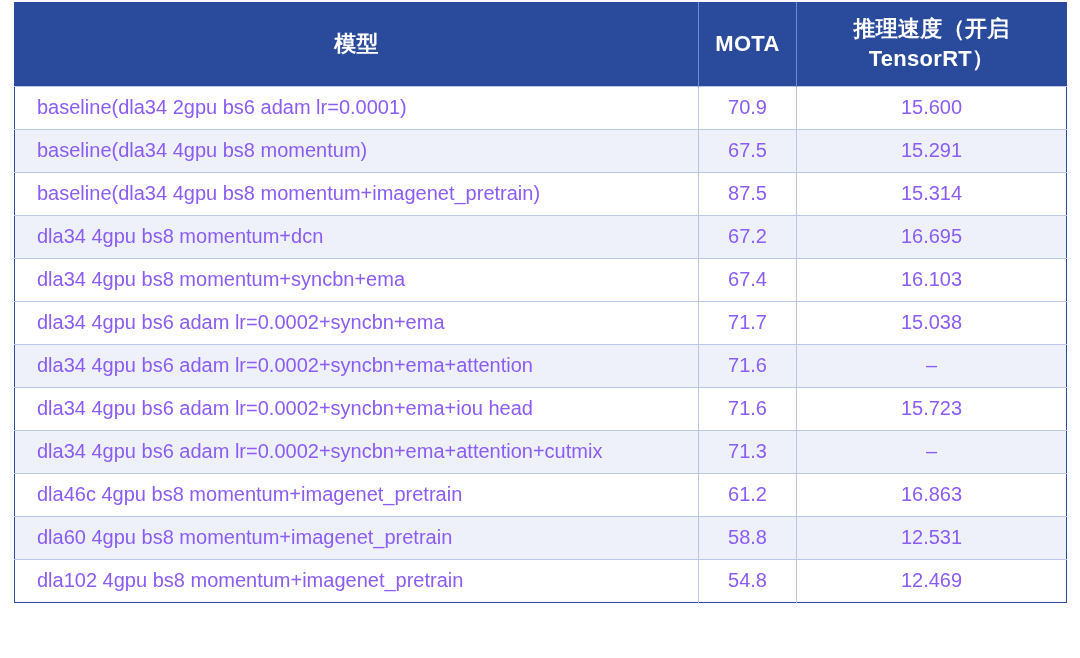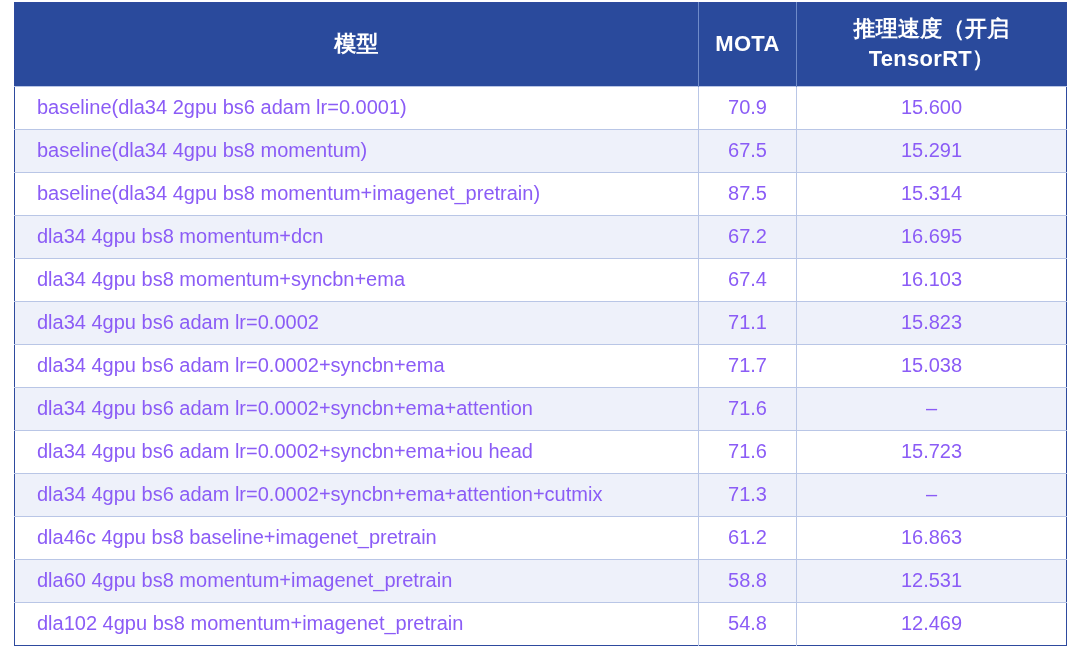--- a/index.html
+++ b/index.html
@@ -97,25 +97,20 @@
         <tr class="even">
           <td class="model">dla34 4gpu bs8 momentum+dcn</td>
           <td class="mota">67.2</td>
           <td class="speed">16.695</td>
         </tr>
         <tr class="odd">
           <td class="model">dla34 4gpu bs8 momentum+syncbn+ema</td>
           <td class="mota">67.4</td>
           <td class="speed">16.103</td>
         </tr>
-        <tr class="even">
-          <td class="model">dla34 4gpu bs6 adam lr=0.0002</td>
-          <td class="mota">71.1</td>
-          <td class="speed">15.823</td>
-        </tr>
         <tr class="odd">
           <td class="model">dla34 4gpu bs6 adam lr=0.0002+syncbn+ema</td>
           <td class="mota">71.7</td>
           <td class="speed">15.038</td>
         </tr>
         <tr class="even">
           <td class="model">dla34 4gpu bs6 adam lr=0.0002+syncbn+ema+attention</td>
           <td class="mota">71.6</td>
           <td class="speed">–</td>
         </tr>
@@ -123,21 +118,21 @@
           <td class="model">dla34 4gpu bs6 adam lr=0.0002+syncbn+ema+iou head</td>
           <td class="mota">71.6</td>
           <td class="speed">15.723</td>
         </tr>
         <tr class="even">
           <td class="model">dla34 4gpu bs6 adam lr=0.0002+syncbn+ema+attention+cutmix</td>
           <td class="mota">71.3</td>
           <td class="speed">–</td>
         </tr>
         <tr class="odd">
-          <td class="model">dla46c 4gpu bs8 baseline+imagenet_pretrain</td>
+          <td class="model">dla46c 4gpu bs8 momentum+imagenet_pretrain</td>
           <td class="mota">61.2</td>
           <td class="speed">16.863</td>
         </tr>
         <tr class="even">
           <td class="model">dla60 4gpu bs8 momentum+imagenet_pretrain</td>
           <td class="mota">58.8</td>
           <td class="speed">12.531</td>
         </tr>
         <tr class="odd">
           <td class="model">dla102 4gpu bs8 momentum+imagenet_pretrain</td>

